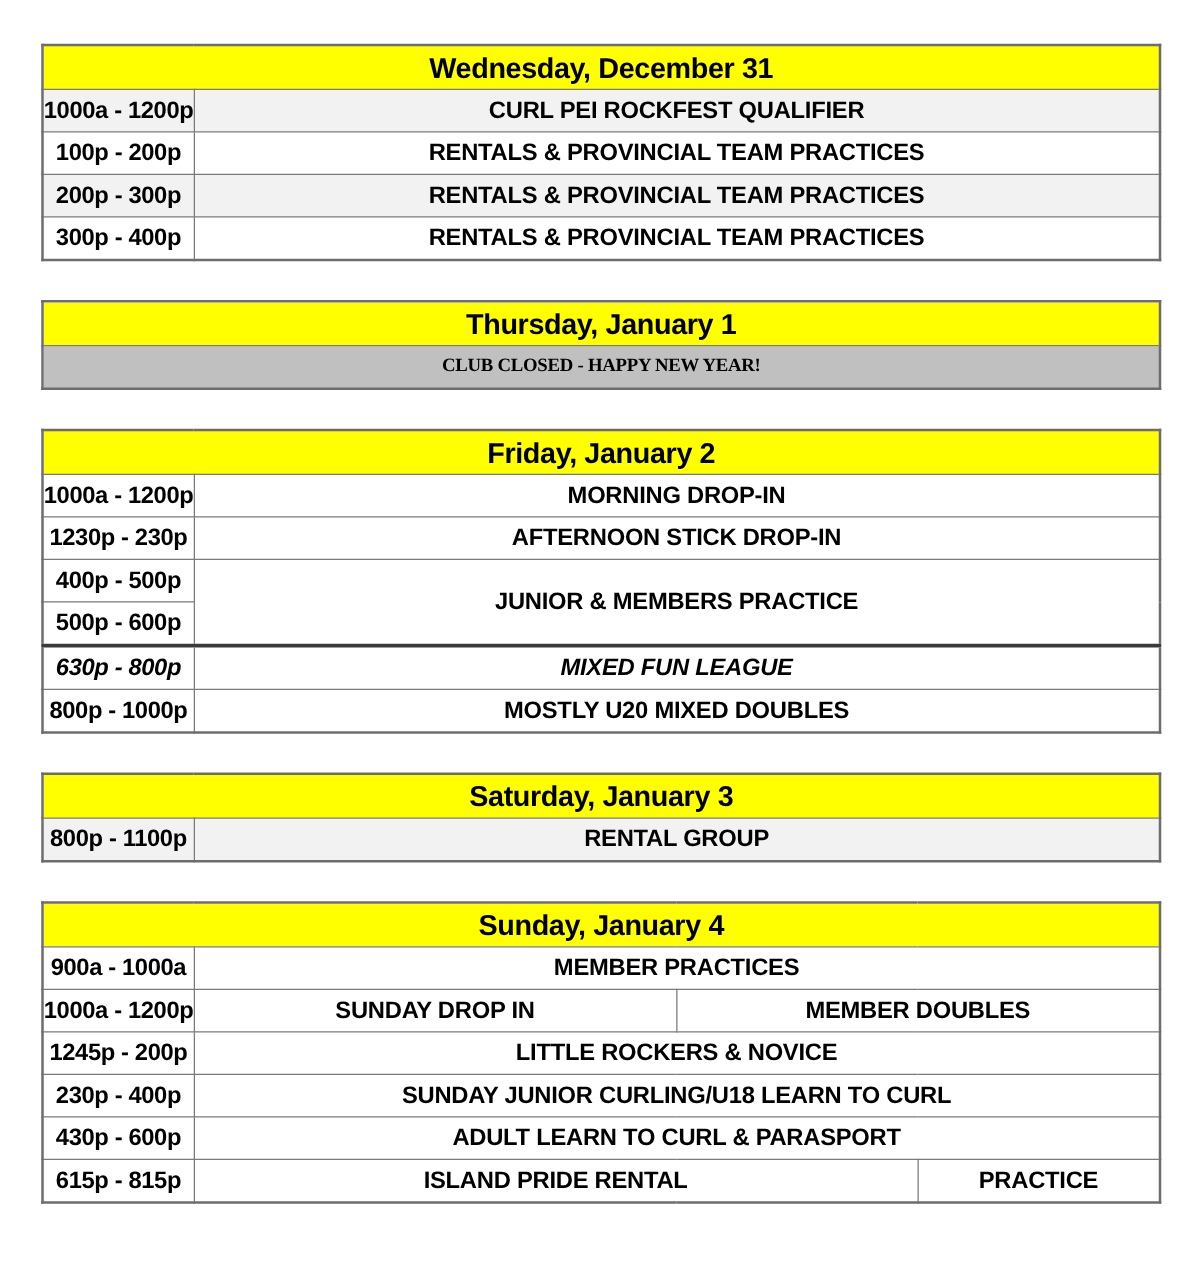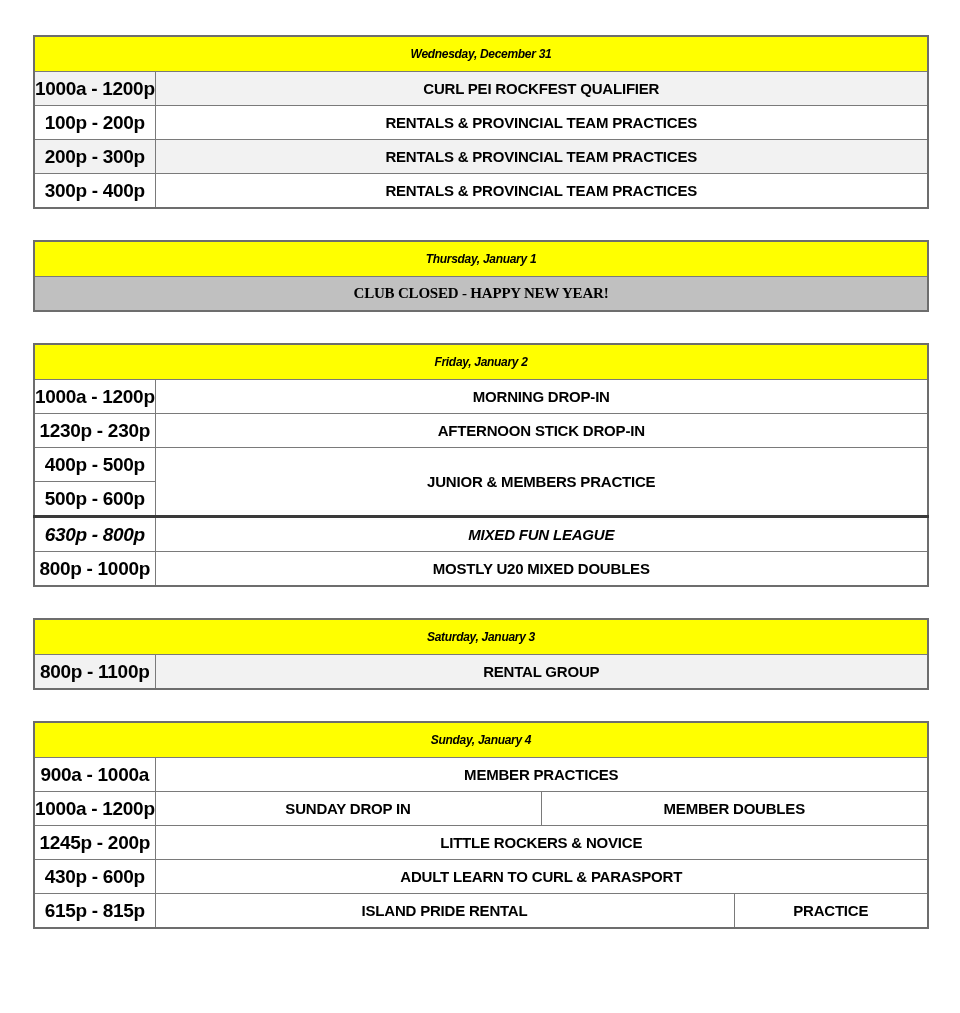--- a/index.html
+++ b/index.html
@@ -28,31 +28,30 @@
     vertical-align: middle;
     font-weight: bold;
     color: var(--text, #000000);
     padding: 0;
     overflow: hidden;
     white-space: nowrap;
   }
   td.hdr {
     height: 34px;
     background: var(--header-bg, #ffff00);
-    font-size: 12px;
+    font-size: 23px;
     letter-spacing: -0.3px;
-    font-style: italic;
   }
   td.time {
     height: 33px;
     font-size: 19px;
     letter-spacing: -0.3px;
   }
   td.event {
-    font-size: 15px;
+    font-size: 19px;
     letter-spacing: -0.2px;
   }
   tr.alt td {
     background: var(--row-alt-bg, #f2f2f2);
   }
   td.closed {
     height: 33px;
     background: var(--closed-bg, #c0c0c0);
     font-size: 15px;
     letter-spacing: -0.2px;
@@ -184,20 +183,24 @@
     <tr>
       <td class="time">1000a - 1200p</td>
       <td class="event">SUNDAY DROP IN</td>
       <td class="event" colspan="2">MEMBER DOUBLES</td>
     </tr>
     <tr>
       <td class="time">1245p - 200p</td>
       <td class="event" colspan="3">LITTLE ROCKERS &amp; NOVICE</td>
     </tr>
     <tr>
+      <td class="time">230p - 400p</td>
+      <td class="event" colspan="3">SUNDAY JUNIOR CURLING/U18 LEARN TO CURL</td>
+    </tr>
+    <tr>
       <td class="time">430p - 600p</td>
       <td class="event" colspan="3">ADULT LEARN TO CURL &amp; PARASPORT</td>
     </tr>
     <tr>
       <td class="time">615p - 815p</td>
       <td class="event" colspan="2">ISLAND PRIDE RENTAL</td>
       <td class="event">PRACTICE</td>
     </tr>
   </tbody>
     </table>

